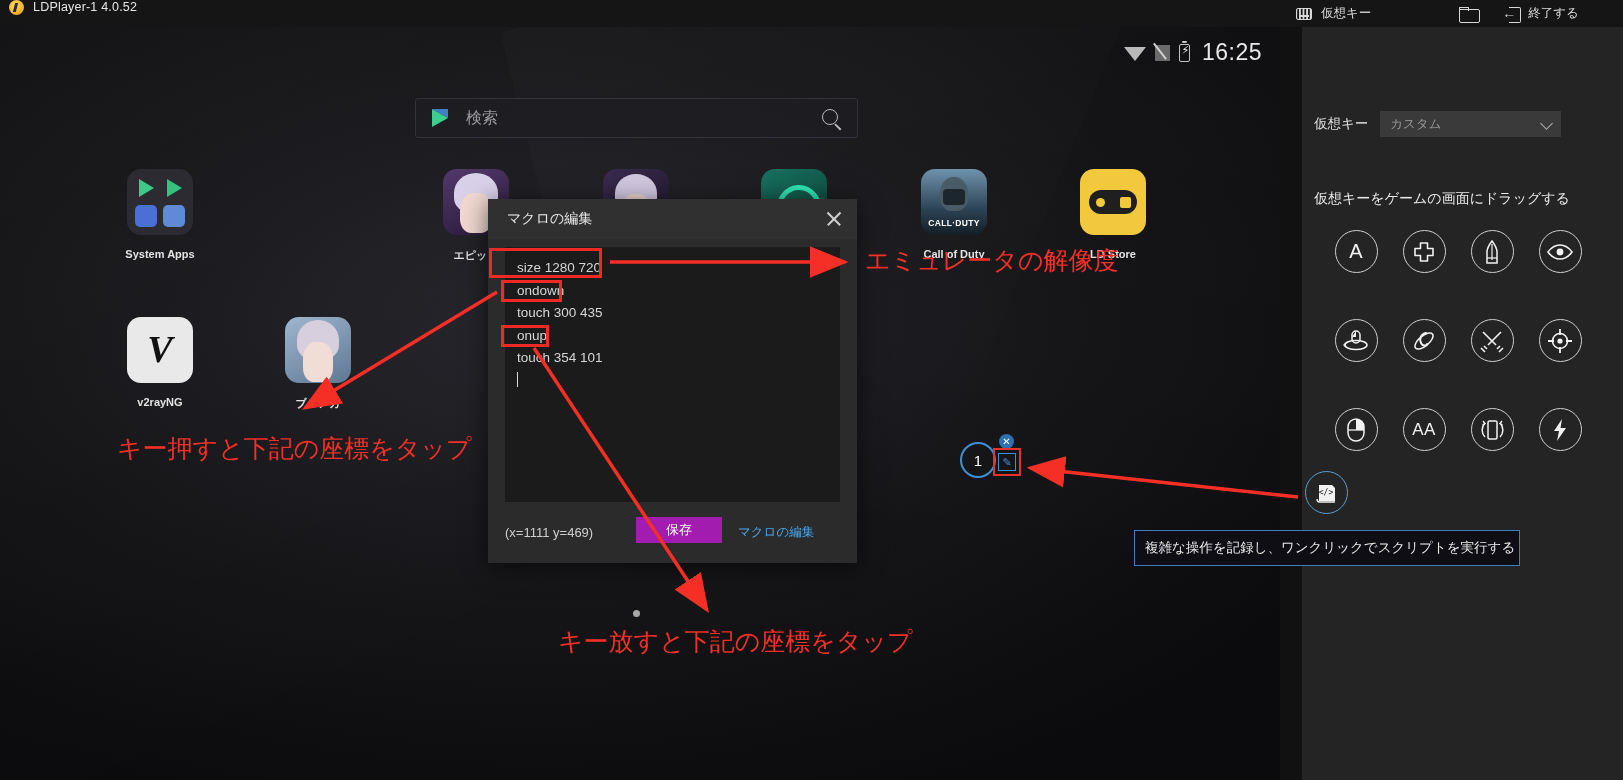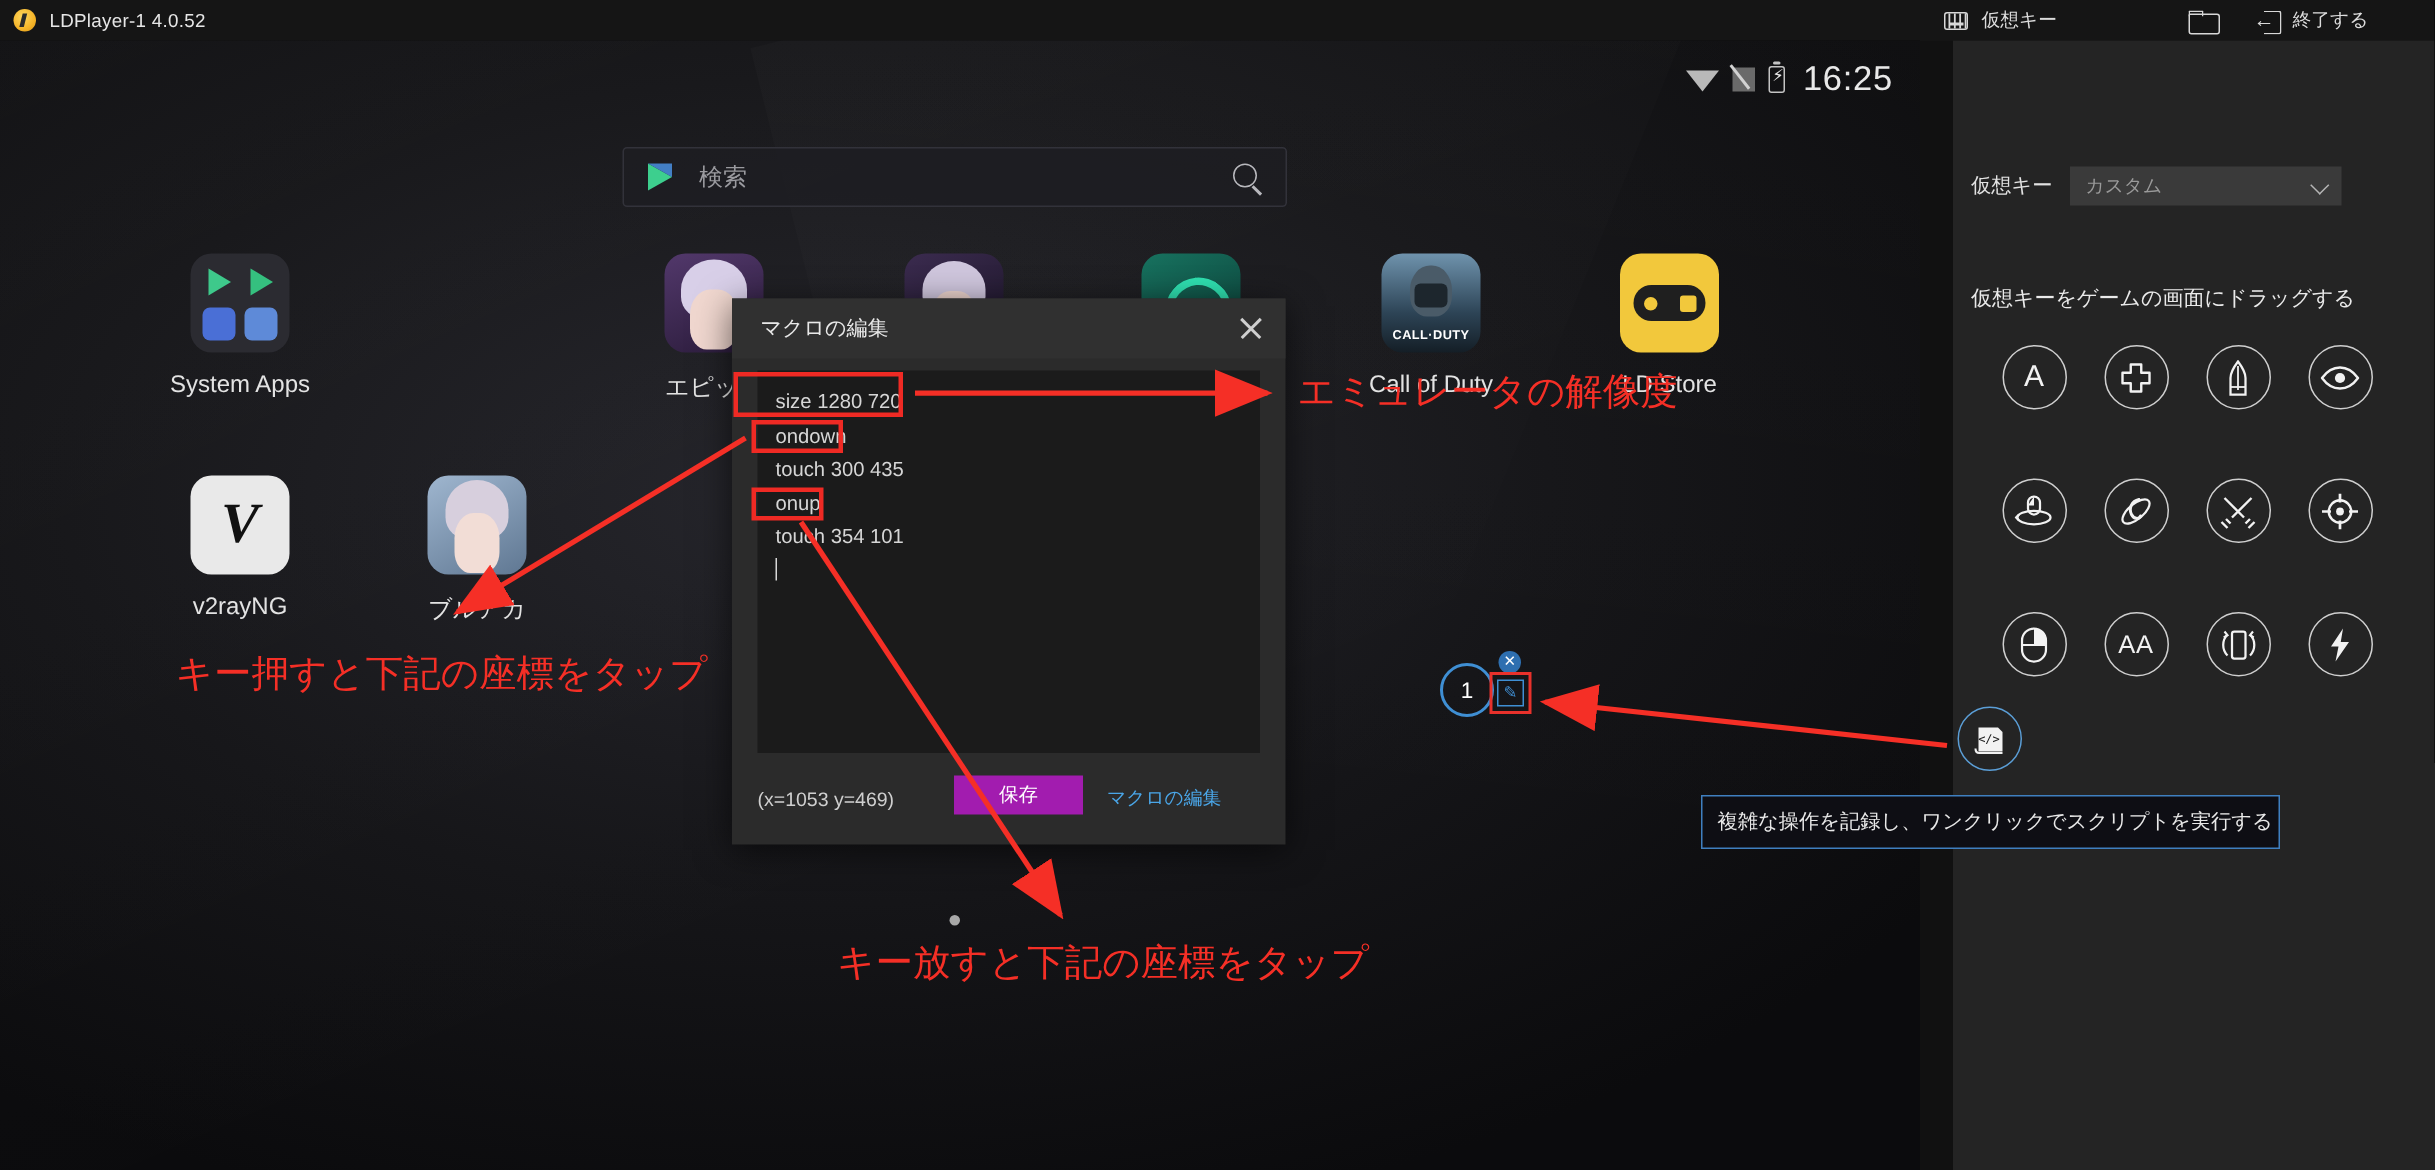--- a/index.html
+++ b/index.html
@@ -7,21 +7,21 @@
   body {
     background:#0a0a0a;
     font-family:"Liberation Sans","DejaVu Sans",sans-serif;
     color:#ddd;
     position:relative;
   }
 
   
   #titlebar{
     position:absolute; left:0; top:0; width:1623px; height:27px;
-    background:#151515; display:flex; align-items:center;
+    background:#151515; display:flex; 
   }
   #logo{
     width:15px;height:15px;border-radius:50%;
     background:radial-gradient(circle at 40% 35%, #ffd75e 0%, #f5b428 60%, #d99615 100%);
     margin-left:9px; position:relative; flex:none;
   }
   #logo:after{
     content:""; position:absolute; left:5px; top:2.5px; width:3px; height:9px;
     background:#2b2b2b; transform:skewX(-14deg);
   }
@@ -134,21 +134,21 @@
     position:absolute; right:19px; top:10px; width:16px;height:16px;
     border:1.7px solid #b8b8bd; border-radius:50%;
   }
   .mag:after{ content:""; position:absolute; right:-5px; bottom:-4px; width:8px;height:1.7px; background:#b8b8bd; transform:rotate(45deg);}
 
   
   .app{ position:absolute; width:130px; text-align:center; z-index:2;}
   .app .ico{
     width:66px;height:66px;border-radius:14px;margin:0 auto; position:relative; overflow:hidden;
   }
-  .app .nm{ margin-top:13px; font-size:16px; color:#e3e3e3; white-space:nowrap; overflow:hidden;}
+  .app .nm{ margin-top:13px; font-size:11px; color:#e3e3e3; white-space:nowrap; overflow:hidden;font-weight:bold;}
 
   .ico-sys{ background:#2b2b31; }
   .ico-sys .q{ position:absolute; width:22px;height:22px;border-radius:5px; }
   .ico-sys .q1{ left:8px;  top:8px; }
   .ico-sys .q2{ left:36px; top:8px; }
   .ico-sys .q3{ left:8px;  top:36px; background:#4a6fd6; }
   .ico-sys .q4{ left:36px; top:36px; background:#5e8ad8; }
   .ptri{ width:0;height:0;border-top:9px solid transparent;border-bottom:9px solid transparent;border-left:15px solid #3ec98b; margin:2px 0 0 4px;}
   .ptri.b{ border-left-color:#35c07f; }
 
@@ -407,21 +407,21 @@
   <div id="macro-text">
     <div class="ln">size 1280 720</div>
     <div class="ln">ondown</div>
     <div class="ln">touch 300 435</div>
     <div class="ln">onup</div>
     <div class="ln">touch 354 101</div>
     <div class="ln"><span id="caret"></span></div>
   </div>
 
   <div id="macro-footer">
-    <div id="coord">(x=1053  y=469)</div>
+    <div id="coord">(x=1111  y=469)</div>
     <div id="macro-save">保存</div>
     <div id="macro-link">マクロの編集</div>
   </div>
 </div>
 
 <div id="placed-key">
   <div id="placed-circle">1</div>
   <div id="placed-del">✕</div>
   <div id="placed-edit">✎</div>
   <div id="placed-edit-hl"></div>

